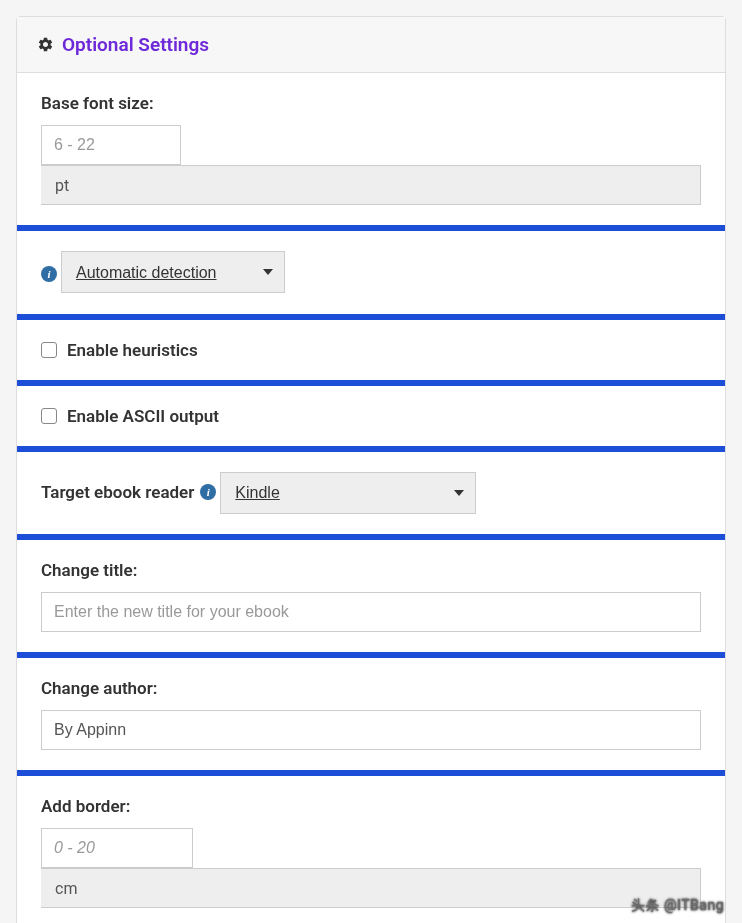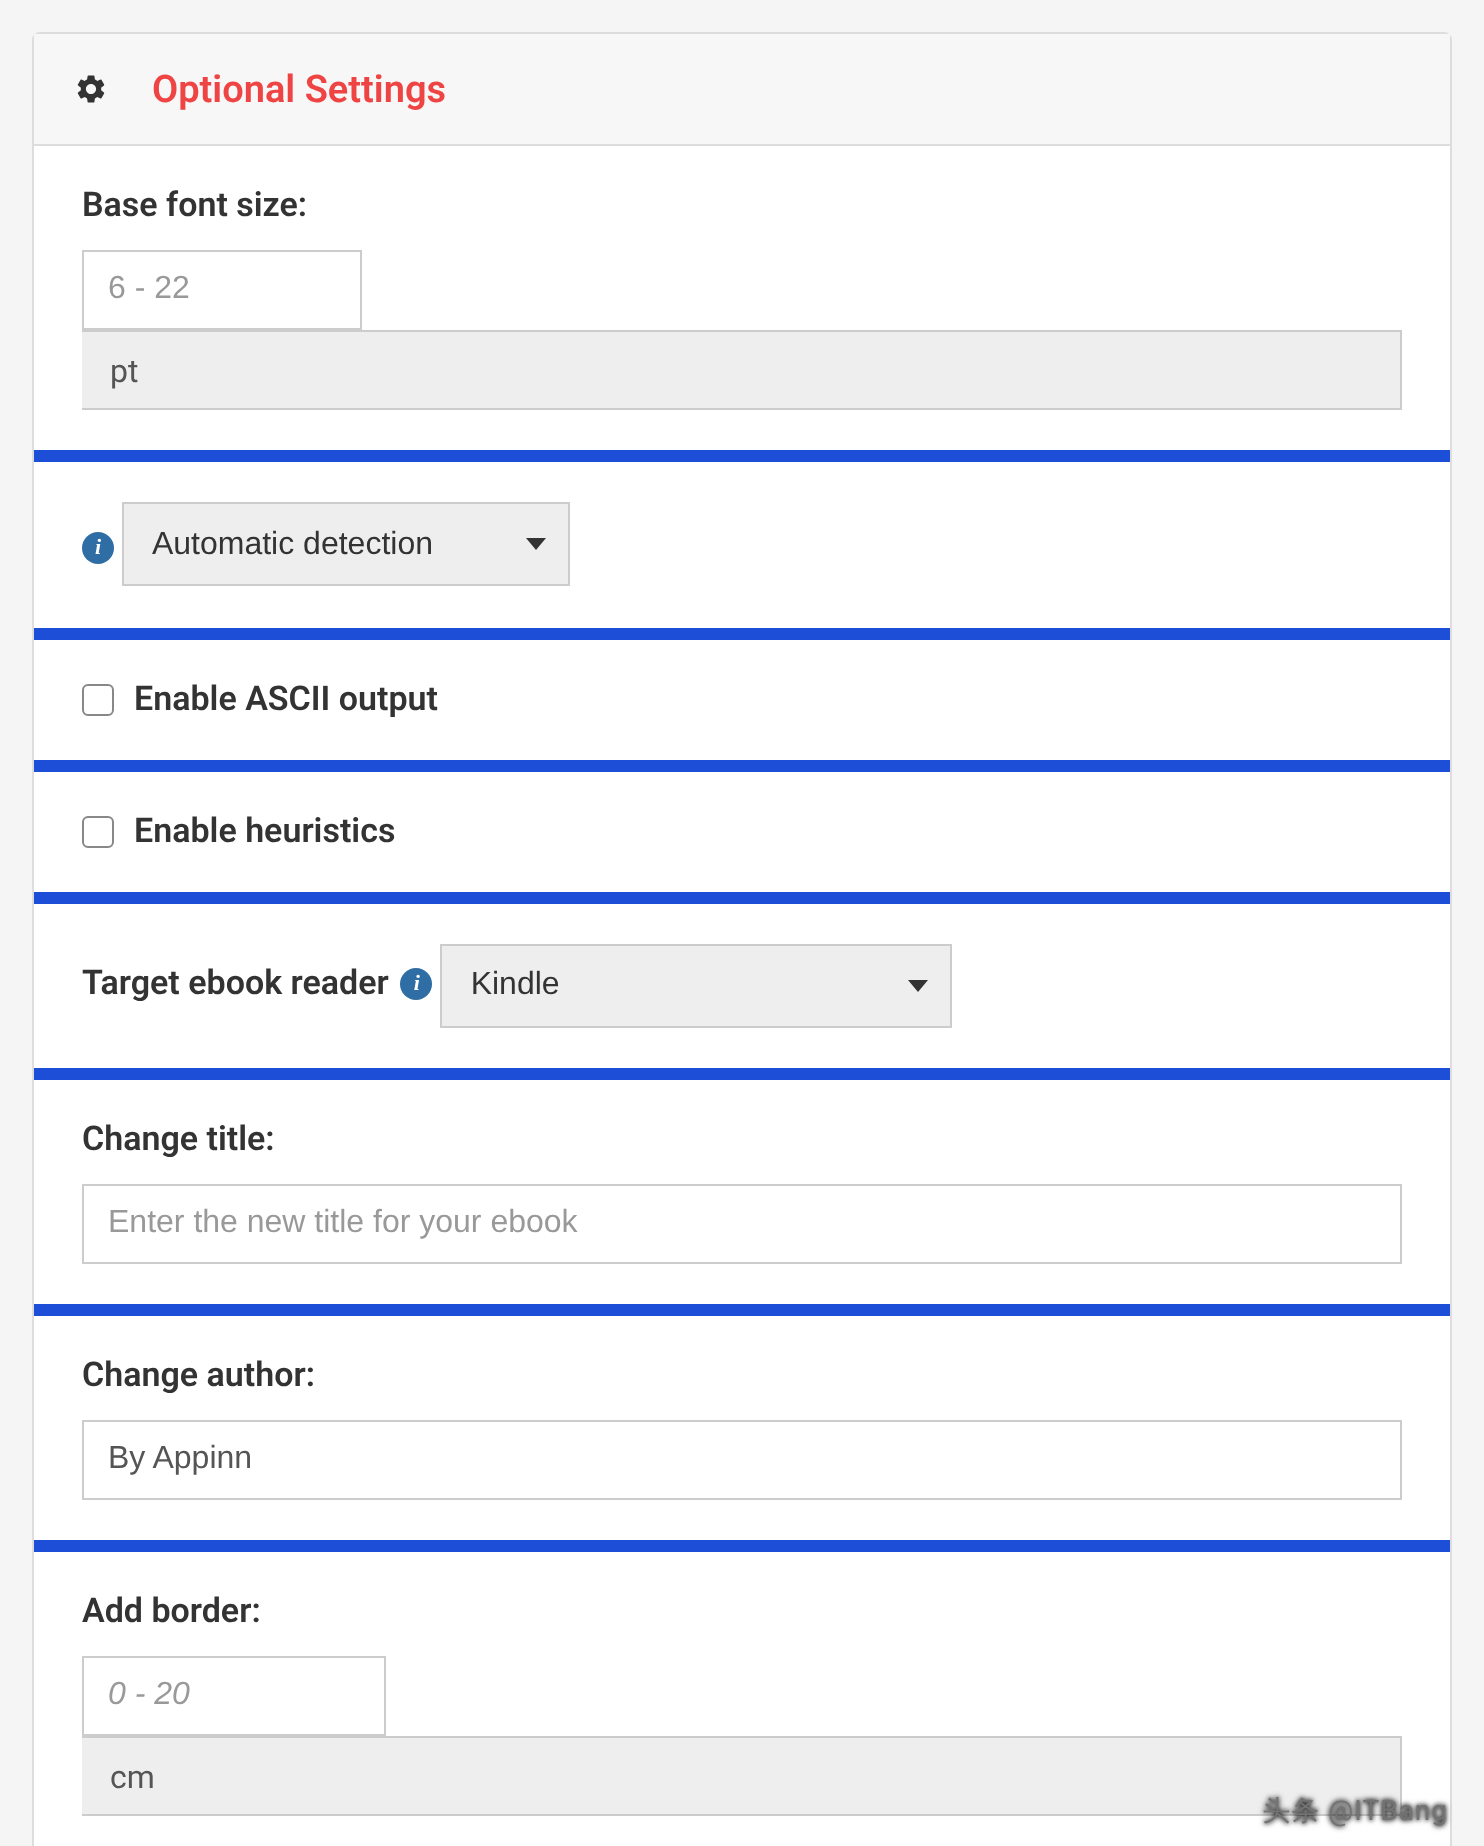--- a/index.html
+++ b/index.html
@@ -18,24 +18,24 @@
       background: #fff;
       border: 1px solid #ddd;
       border-radius: 4px;
     }
     .panel-header {
       background: #f7f7f7;
       padding: 16px 20px;
       border-bottom: 1px solid #ddd;
       display: flex;
       align-items: center;
-      gap: 22px;
+      gap: 8px;
       font-weight: 600;
       font-size: 19px;
-      color: #ef4444;
+      color: #6d28d9;
     }
     .gear-icon {
       width: 17px;
       height: 17px;
       flex-shrink: 0;
     }
     .form-section {
       padding: 20px 24px;
       border-bottom: 6px solid #1d4ed8;
     }
@@ -109,20 +109,21 @@
     .select {
       appearance: none;
       -webkit-appearance: none;
       background: #eeeeee;
       border: 1px solid #ccc;
       padding: 9px 40px 9px 14px;
       font-size: 16px;
       color: #333;
       height: 42px;
       cursor: pointer;
+      text-decoration: underline;
     }
     .select-arrow {
       position: absolute;
       right: 12px;
       top: 50%;
       transform: translateY(-50%);
       pointer-events: none;
       width: 0;
       height: 0;
       border-left: 5px solid transparent;
@@ -194,28 +195,28 @@
       <select class="select select-medium">
         <option>Automatic detection</option>
       </select>
       <span class="select-arrow"></span>
     </div>
   </div>
 
   <div class="form-section">
     <div class="checkbox-row">
       <div class="checkbox"></div>
-      <span class="checkbox-label">Enable ASCII output</span>
+      <span class="checkbox-label">Enable heuristics</span>
     </div>
   </div>
 
   <div class="form-section">
     <div class="checkbox-row">
       <div class="checkbox"></div>
-      <span class="checkbox-label">Enable heuristics</span>
+      <span class="checkbox-label">Enable ASCII output</span>
     </div>
   </div>
 
   <div class="form-section">
     <label class="form-label form-label-inline">
       <span>Target ebook reader</span>
       <span class="info-icon">i</span>
     </label>
     <div class="select-wrap">
       <select class="select select-wide">

